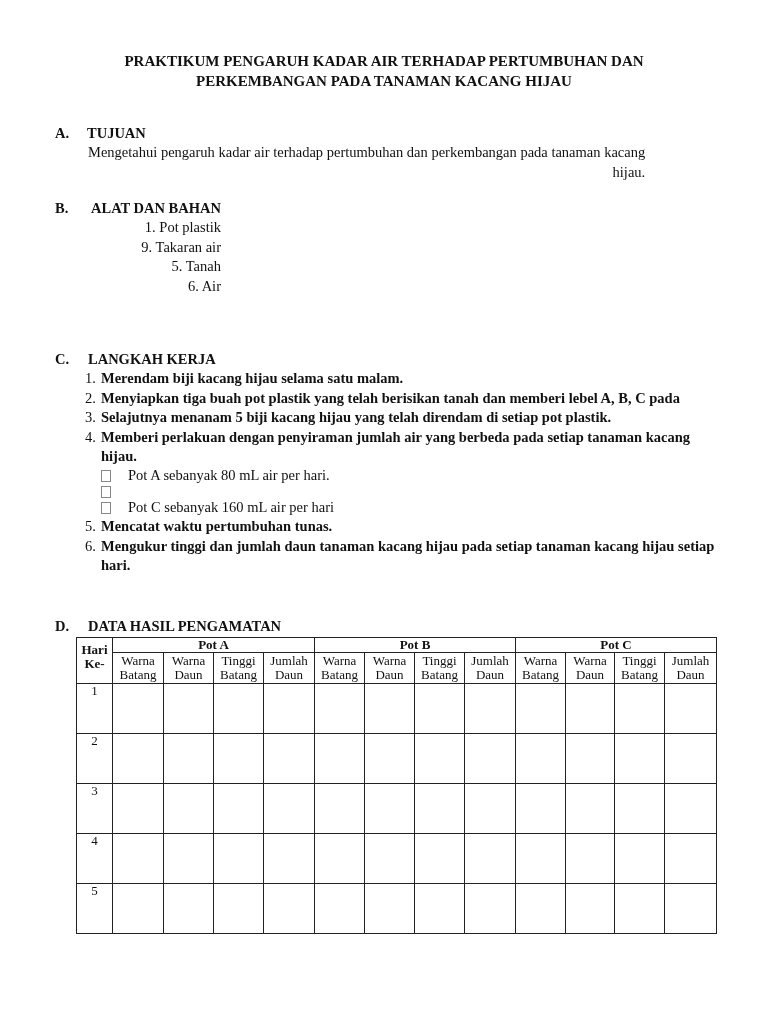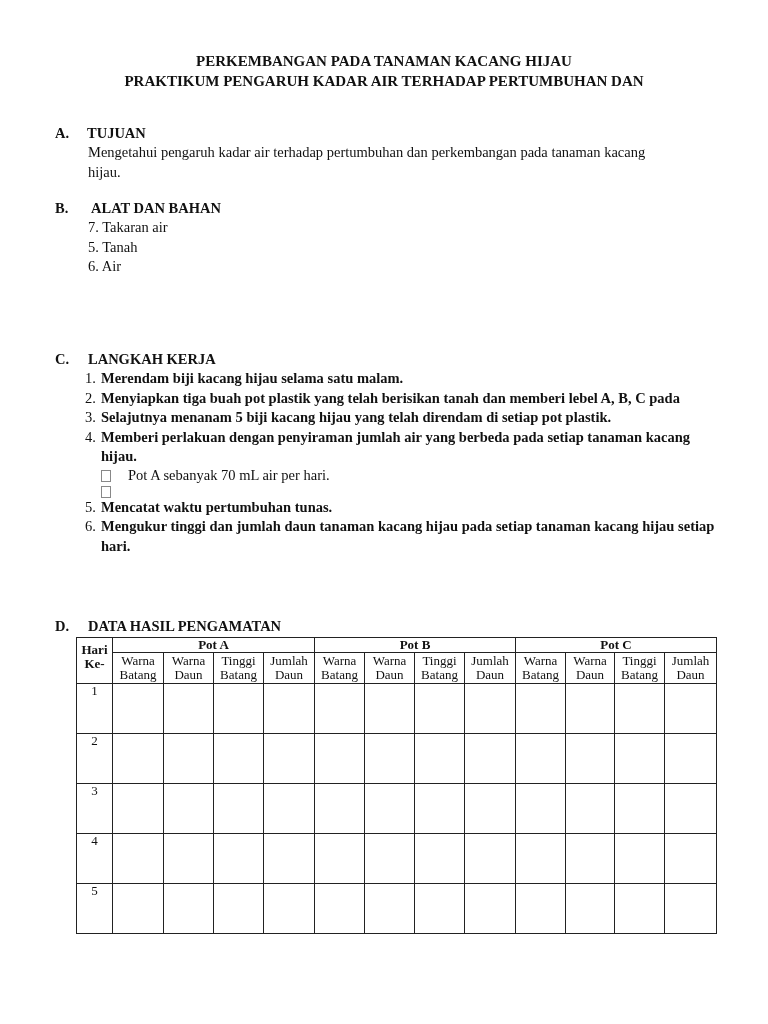--- a/index.html
+++ b/index.html
@@ -3,57 +3,58 @@
 <meta charset="utf-8">
 <style>
   html, body { margin: 0; padding: 0; background: #ffffff; }
   body { width: 768px; height: 1024px; position: relative; overflow: hidden;
          font-family: "Liberation Serif", "DejaVu Serif", serif; color: #111; }
   .title { position: absolute; left: 0; width: 768px; top: 51px; text-align: center;
            font-weight: bold; font-size: 15px; line-height: 20px; }
   .section { position: absolute; left: 55px; font-size: 14.5px; line-height: 19.4px; }
   .sec-head { font-weight: bold; display: flex; }
   .sec-letter { width: 32px; display: inline-block; }
-  .indent { padding-left: 33px; }
+  .indent { padding-left: 33px; text-align: right; }
   .ol-item { display: flex; padding-left: 30px; }
   .ol-num { width: 16px; flex: 0 0 16px; }
   .ol-text { flex: 1; font-weight: bold; }
   .cb-item { display: flex; align-items: center; padding-left: 46px; }
   .cb-box { width: 8px; height: 10px; border: 1px solid #888; margin-right: 17px; display: inline-block; }
   table.data { position: absolute; left: 76px; top: 637px; border-collapse: collapse;
                font-size: 13px; font-weight: bold; }
   table.data td, table.data th { border: 1.5px solid #222; padding: 0; text-align: center; line-height: 14px; }
   th.pot { height: 13px; margin-left: 28px; }
   th.sub { height: 30px; font-weight: normal; }
   td.day { vertical-align: top; font-weight: normal; padding-top: 3px; }
   tr.row td { height: 49px; }
 </style>
 </head>
 <body>
 
 <div class="title">
+  <div>PRAKTIKUM PENGARUH KADAR AIR TERHADAP PERTUMBUHAN DAN</div>
   <div>PERKEMBANGAN PADA TANAMAN KACANG HIJAU</div>
-  <div>PRAKTIKUM PENGARUH KADAR AIR TERHADAP PERTUMBUHAN DAN</div>
 </div>
 
 <div class="section" style="top:124px;">
   <div class="sec-head">
     <span class="sec-letter">A.</span>
     <span>TUJUAN</span>
   </div>
   <div class="indent">Mengetahui pengaruh kadar air terhadap pertumbuhan dan perkembangan pada tanaman kacang</div>
   <div class="indent">hijau.</div>
 </div>
 
 <div class="section" style="top:199px;">
   <div class="sec-head">
     <span class="sec-letter" style="width:36px">B.</span>
     <span>ALAT DAN BAHAN</span>
   </div>
-  <div class="indent">7. Takaran air</div>
+  <div class="indent">1. Pot plastik</div>
+  <div class="indent">9. Takaran air</div>
   <div class="indent">5. Tanah</div>
   <div class="indent">6. Air</div>
 </div>
 
 <div class="section" style="top:350px; width:660px;">
   <div class="sec-head">
     <span class="sec-letter" style="width:33px">C.</span>
     <span>LANGKAH KERJA</span>
   </div>
   <div class="ol-item">
@@ -71,24 +72,28 @@
   <div class="ol-item">
     <span class="ol-num">4.</span>
     <span class="ol-text">Memberi perlakuan dengan penyiraman jumlah air yang berbeda pada setiap tanaman kacang</span>
   </div>
   <div class="ol-item">
       <span class="ol-num"></span>
       <span class="ol-text">hijau.</span>
     </div>
   <div class="cb-item">
     <span class="cb-box"></span>
-    <span>Pot A sebanyak 70 mL air per hari.</span>
+    <span>Pot A sebanyak 80 mL air per hari.</span>
   </div>
   <div class="cb-item">
     <span class="cb-box"></span>
+  </div>
+  <div class="cb-item">
+    <span class="cb-box"></span>
+    <span>Pot C sebanyak 160 mL air per hari</span>
   </div>
   <div class="ol-item">
     <span class="ol-num">5.</span>
     <span class="ol-text">Mencatat waktu pertumbuhan tunas.</span>
   </div>
   <div class="ol-item">
     <span class="ol-num">6.</span>
     <span class="ol-text">Mengukur tinggi dan jumlah daun tanaman kacang hijau pada setiap tanaman kacang hijau setiap</span>
   </div>
   <div class="ol-item">

